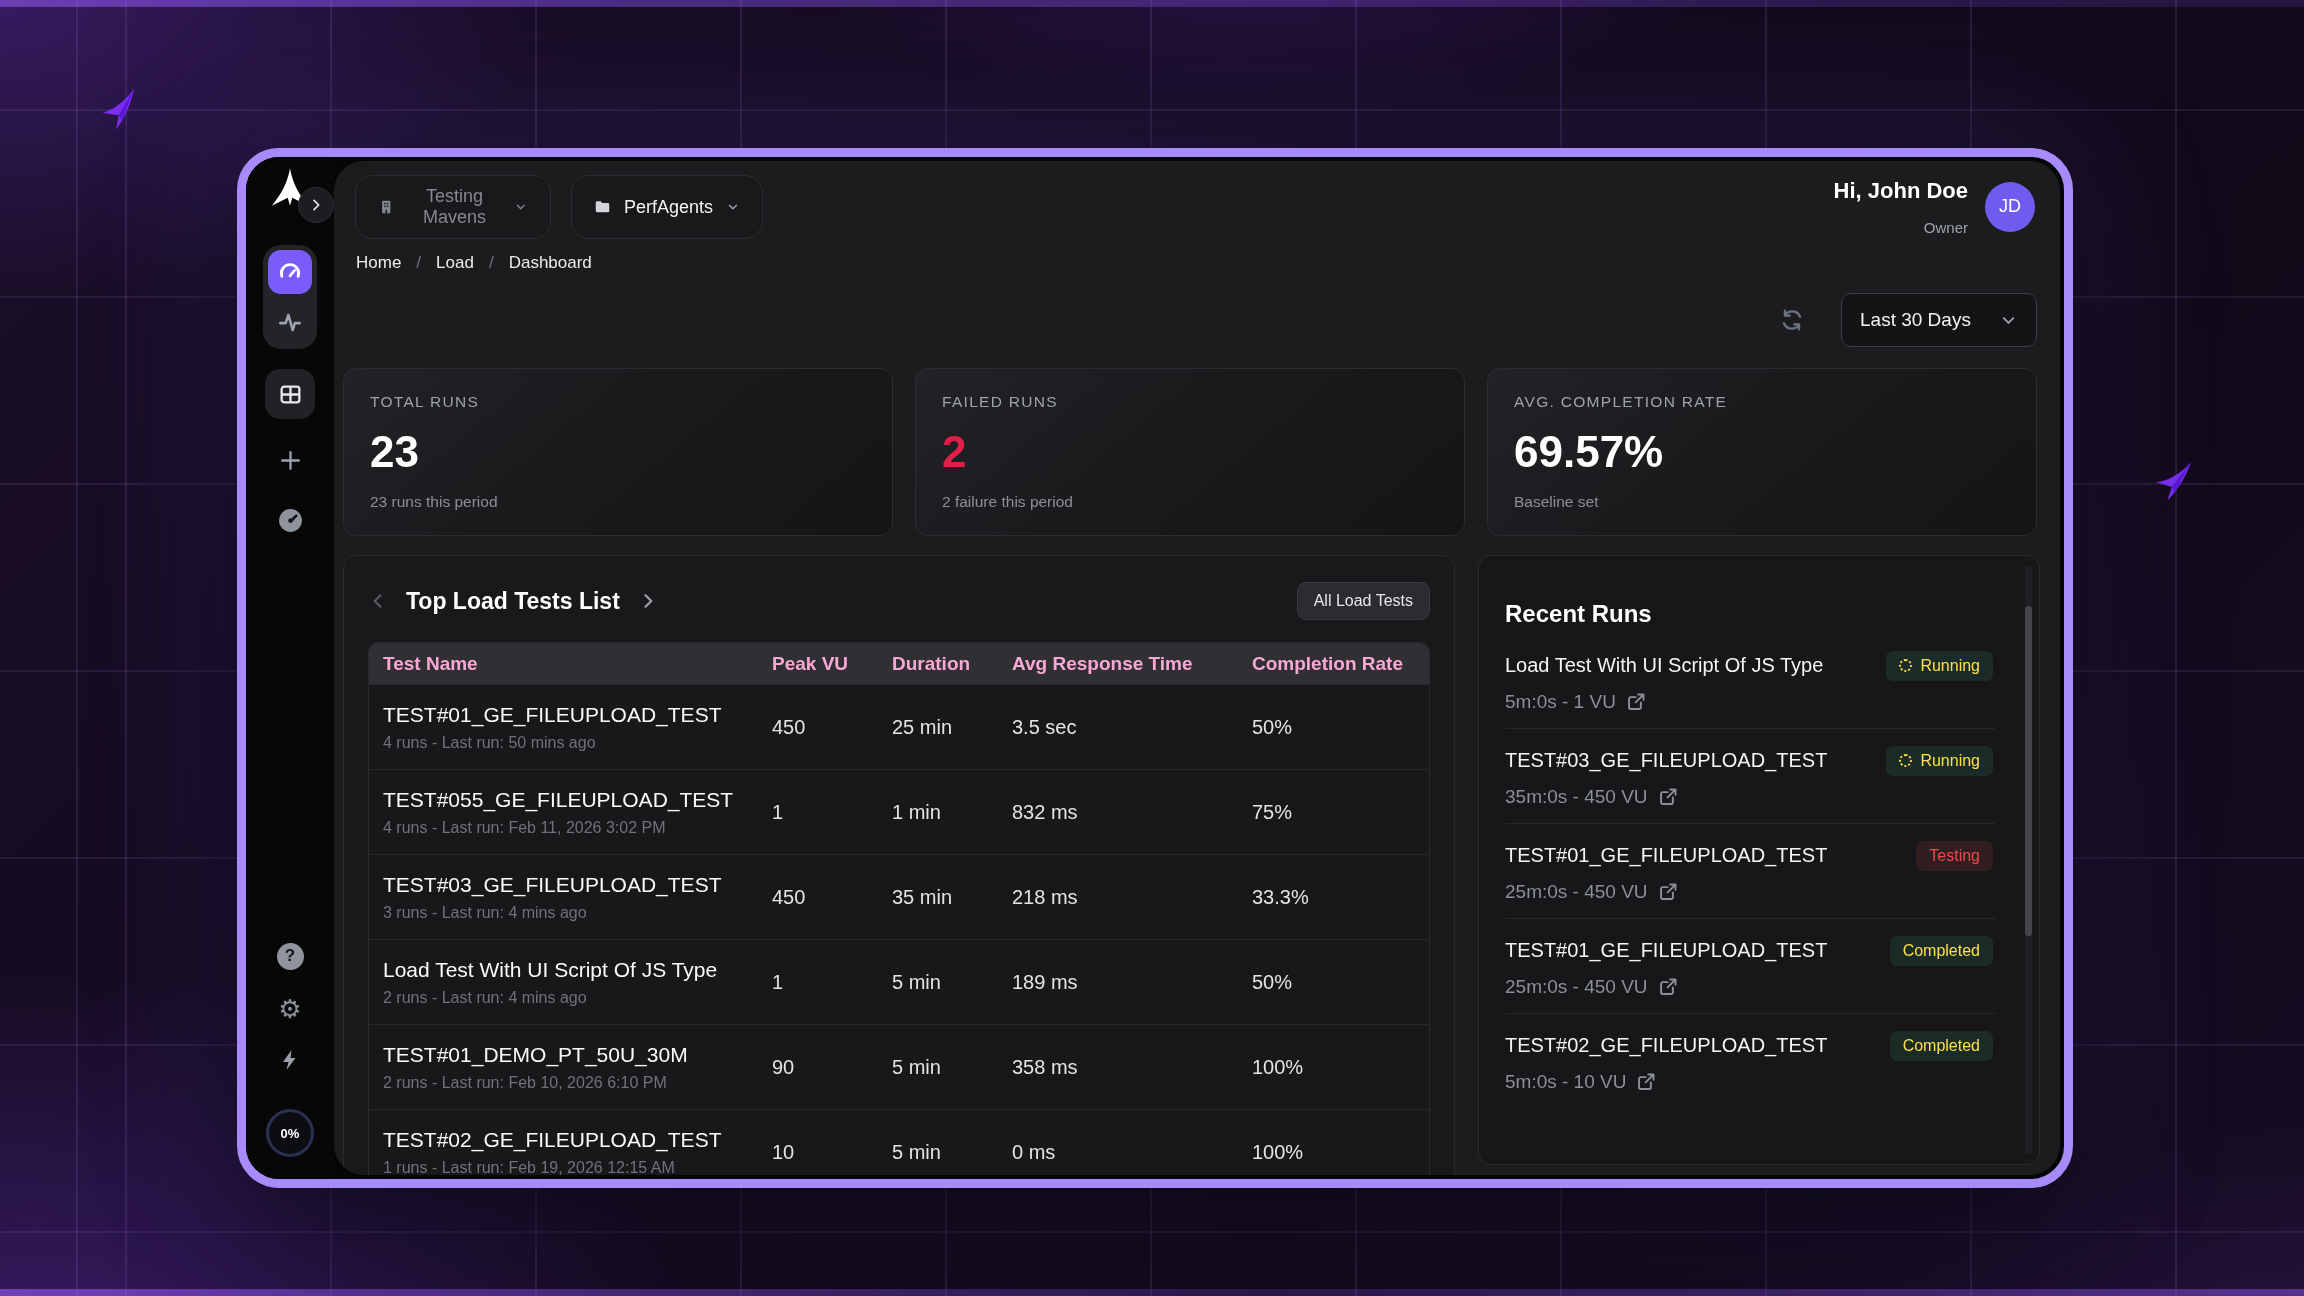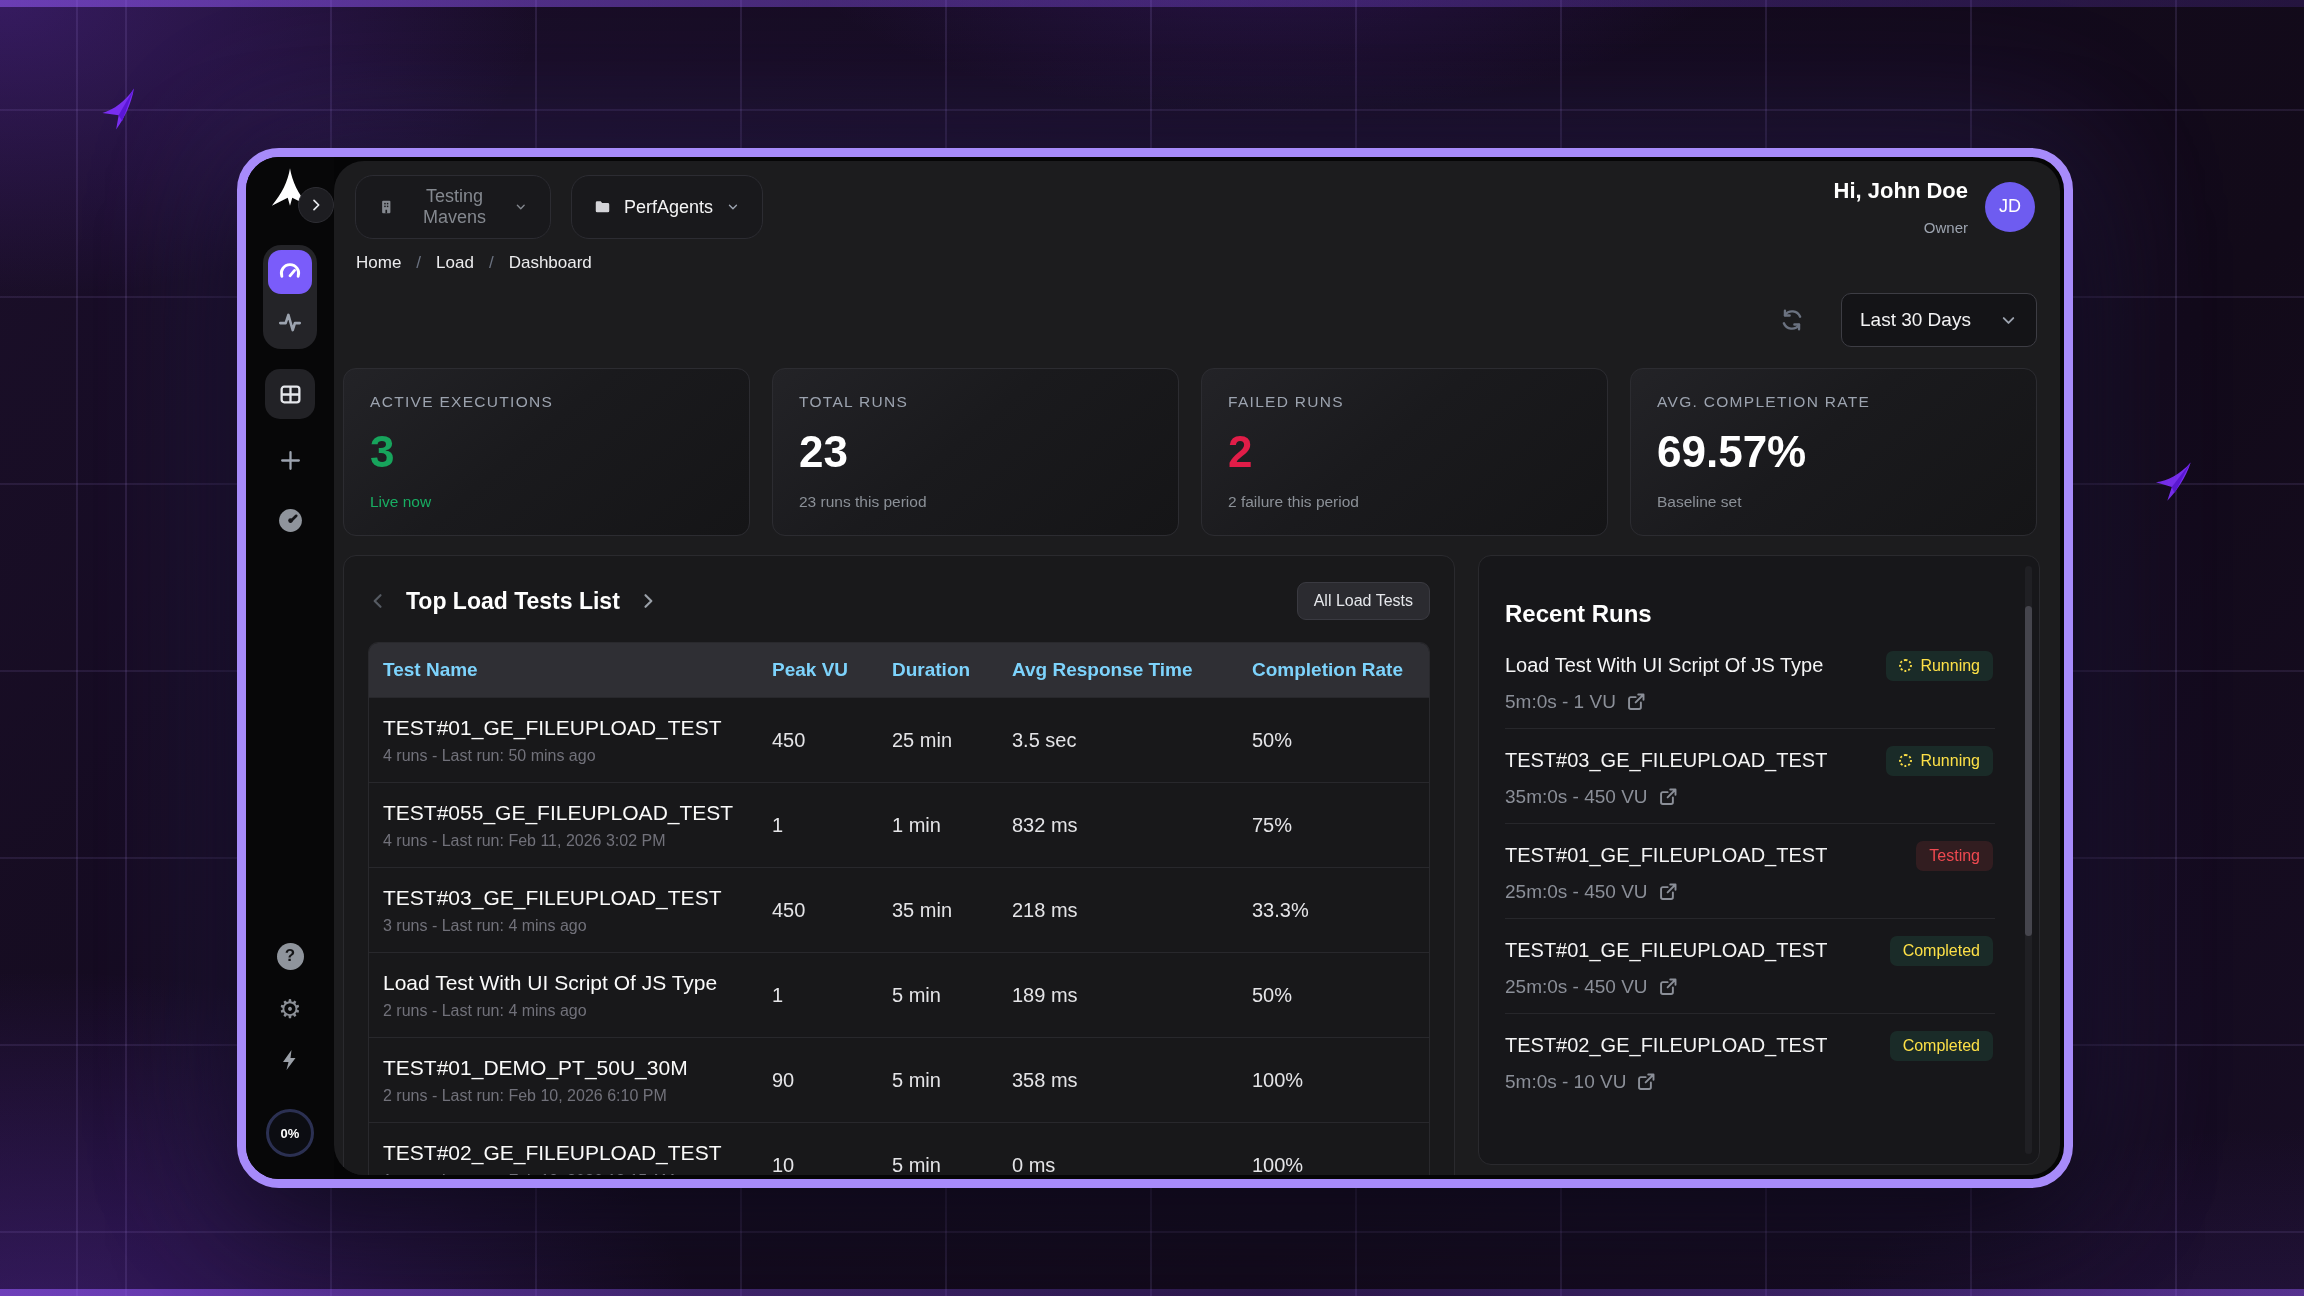--- a/index.html
+++ b/index.html
@@ -100,21 +100,21 @@
   .thead-bar{display:flex;align-items:center;padding:26px 24px 22px 24px;}
   .tnav{background:none;border:none;padding:0;height:24px;display:flex;align-items:center;}
   .tnav.prev{color:#565b63;}
   .tnav.next{color:#9aa0a8;}
   .ttitle{font-size:23px;font-weight:bold;color:#fff;margin:0 18px;}
   .allbtn{margin-left:auto;background:#2b2b30;border:1px solid #3a3a41;border-radius:9px;color:#e5e7eb;
     font-size:16px;padding:9px 16px;}
 
   .tablezone{margin:0 24px;border:1px solid #29292d;border-bottom:none;border-radius:10px 10px 0 0;overflow:hidden;}
   .tgrid{display:grid;grid-template-columns:403px 120px 120px 240px 1fr;align-items:center;}
-  .theader{background:#2f2f34;height:54px;font-size:19px;font-weight:bold;color:#7dd3fc;}
+  .theader{background:#2f2f34;height:41px;font-size:19px;font-weight:bold;color:#f9a8d4;}
   .theader .cell{padding:0;}
   .cell.first{padding-left:14px;}
   .trow{height:85px;border-top:1px solid #28282c;background:#18181a;}
   .trow .name{font-size:21px;color:#fafafa;}
   .trow .meta{font-size:16px;color:#71717a;margin-top:7px;}
   .trow .val{font-size:20px;color:#e4e4e7;}
 
   
   .rtitle{font-size:24px;font-weight:bold;color:#fff;margin-bottom:6px;}
   .ritem{padding:17px 2px 15px 0;border-bottom:1px solid #27272b;margin-right:18px;}
@@ -269,25 +269,20 @@
         </button>
         <button class="range">
           <span>Last 30 Days</span>
           <svg viewBox="0 0 24 24" width="19" height="19" style="color:#9ca3af">
               <path d="M6 9 l6 6 6-6" fill="none" stroke="currentColor" stroke-width="2.4" stroke-linecap="round" stroke-linejoin="round"></path>
             </svg>
         </button>
       </div>
 
       <section class="stats">
-        <div class="scard">
-          <div class="slabel">ACTIVE EXECUTIONS</div>
-          <div class="sval green">3</div>
-          <div class="ssub green">Live now</div>
-        </div>
         <div class="scard">
           <div class="slabel">TOTAL RUNS</div>
           <div class="sval">23</div>
           <div class="ssub">23 runs this period</div>
         </div>
         <div class="scard">
           <div class="slabel">FAILED RUNS</div>
           <div class="sval red">2</div>
           <div class="ssub">2 failure this period</div>
         </div>

